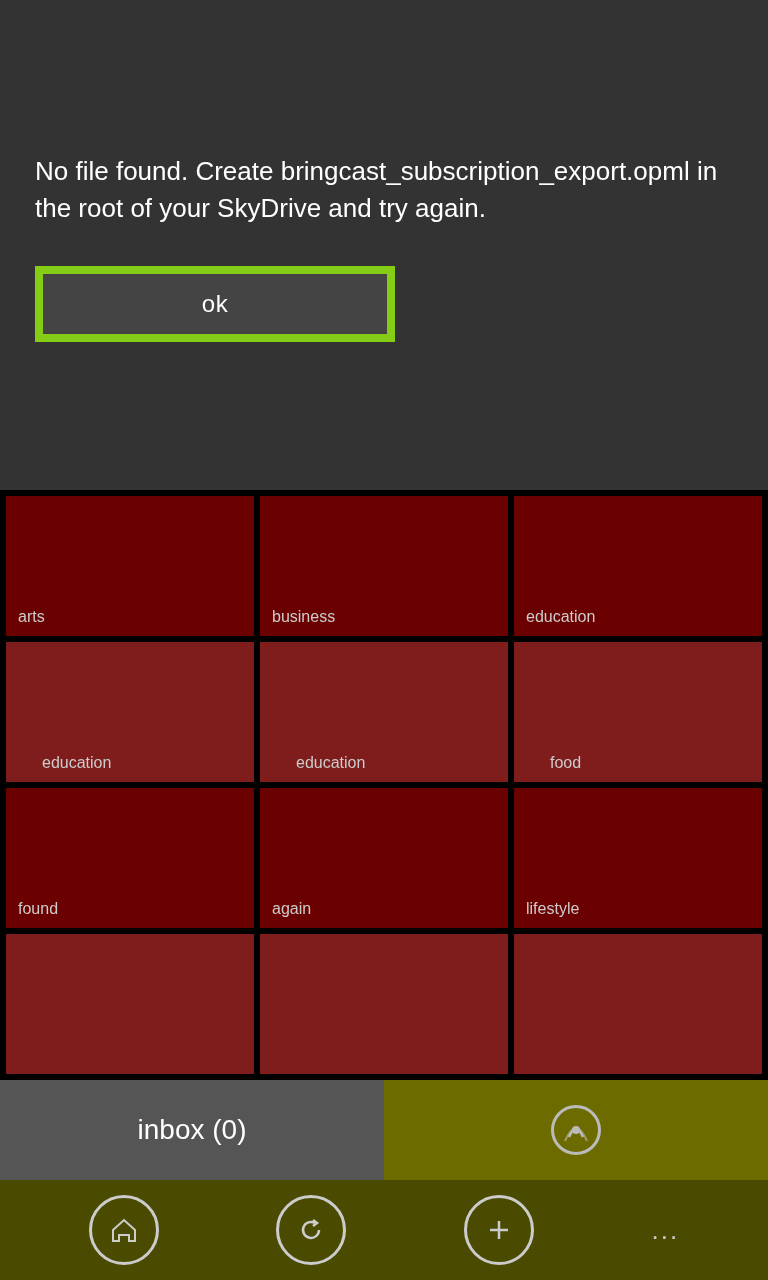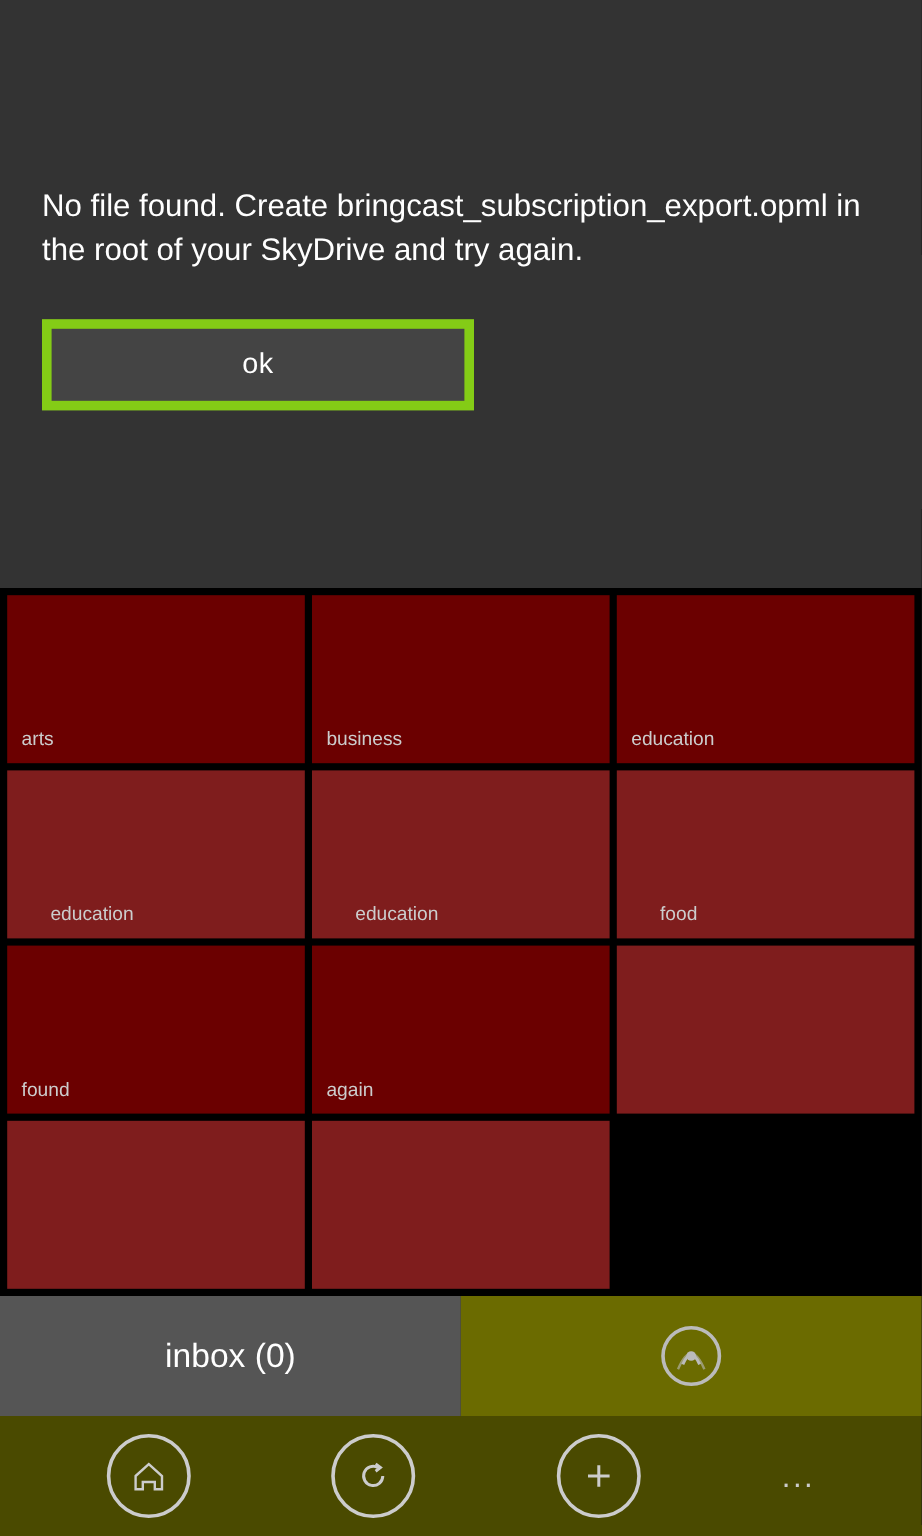--- a/index.html
+++ b/index.html
@@ -219,20 +219,23 @@
   <div class="grid-cell dark">
     <span class="grid-cell-label">food</span>
   </div>
 
   <div class="grid-cell">
     <span class="grid-cell-label">found</span>
   </div>
   <div class="grid-cell">
     <span class="grid-cell-label">again</span>
   </div>
+  <div class="grid-cell">
+    <span class="grid-cell-label">lifestyle</span>
+  </div>
 
   <div class="grid-cell dark">
     <span class="grid-cell-label"></span>
   </div>
   <div class="grid-cell dark">
     <span class="grid-cell-label"></span>
   </div>
   <div class="grid-cell dark">
     <span class="grid-cell-label"></span>
   </div>

